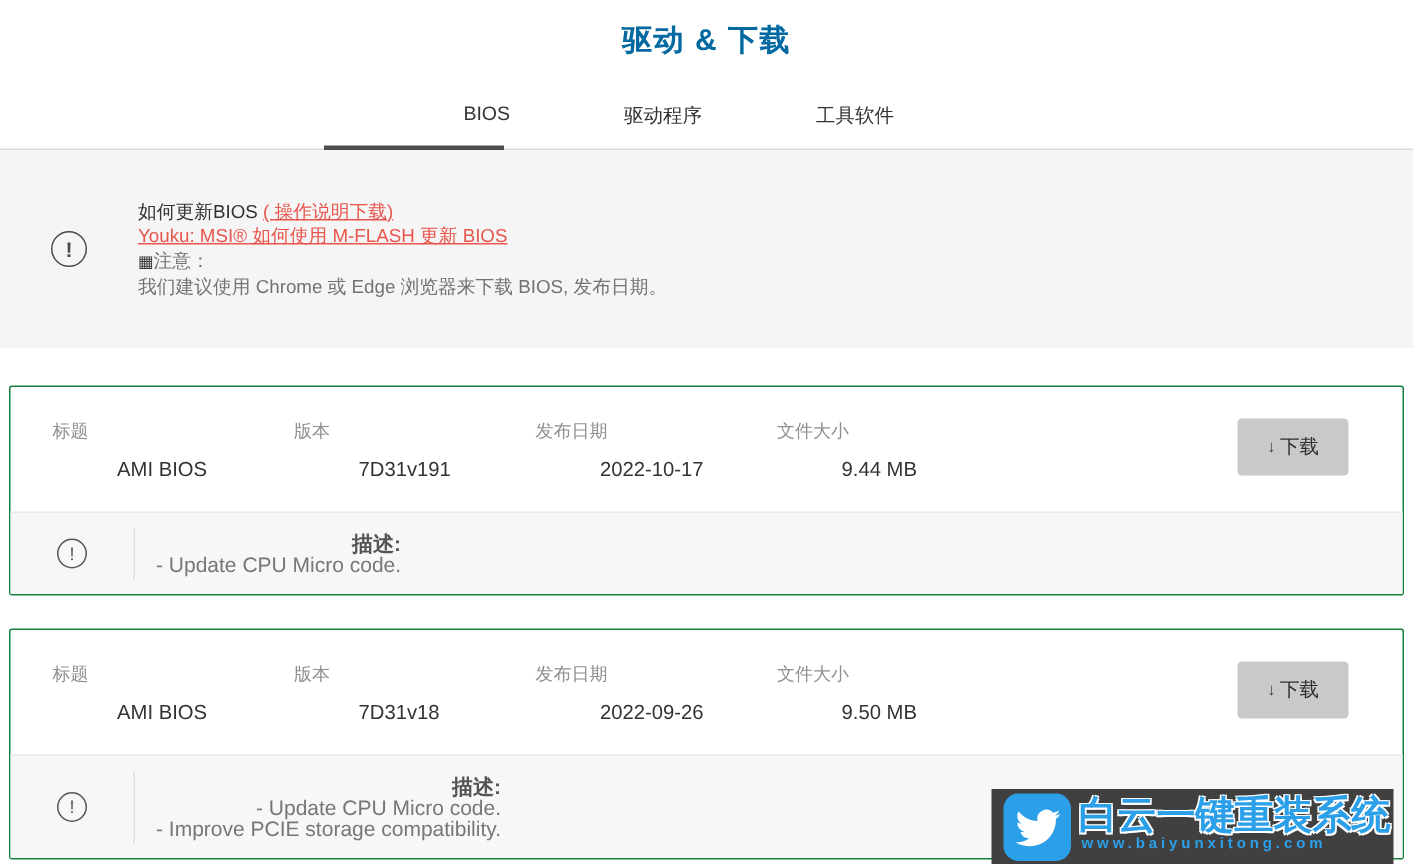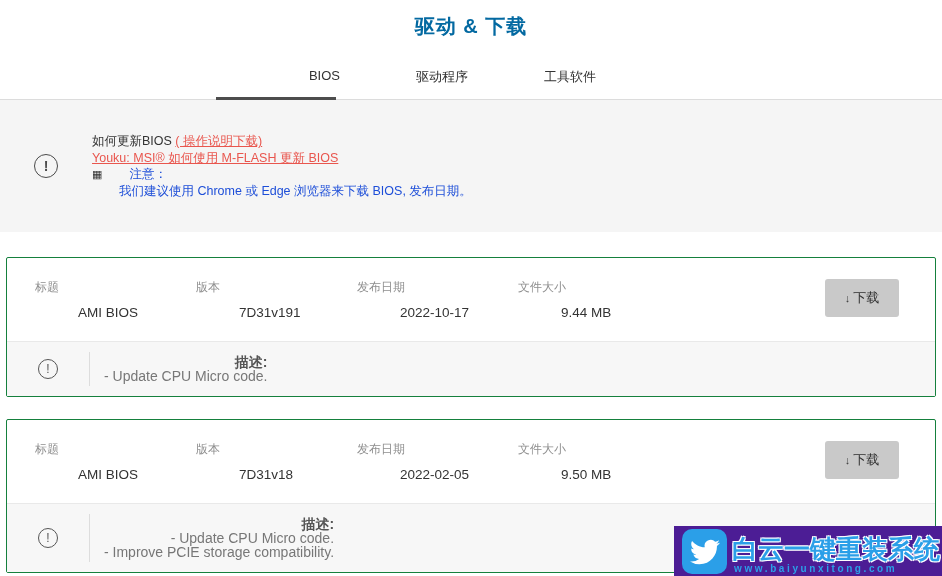--- a/index.html
+++ b/index.html
@@ -30,21 +30,21 @@
   }
   
   .notice { background:#f5f5f5; display:flex; align-items:center; height:132px; }
   .notice-icon-col { width:92px; display:flex; justify-content:center; flex-shrink:0; }
   .excl-circle {
     width:24px; height:24px; border:1.6px solid #4a4a4a; border-radius:50%;
     display:flex; align-items:center; justify-content:center;
     font-size:14px; color:#4a4a4a; font-weight:bold; background:transparent;
   }
   .notice-text { font-size:12.5px; line-height:16.5px; color:#333; }
-  .red { color:#1d4ed8;margin-left:27px; }
+  .red { color:#737373; }
   .redlink { color:#e9564e; text-decoration:underline; cursor:pointer; }
   .note-glyph { color:#333; font-size:11px; }
   
   .card {
     margin:0 6px; border:1px solid #15803d; border-radius:2px; background:#fff;
   }
   .card.first { margin-top:25px; }
   .card.second { margin-top:22px; }
   .card-main { display:flex; padding:21px 36px 0 28px; height:83px; }
   .col { width:161px; }
@@ -65,22 +65,22 @@
   .footer-icon-col { width:82px; display:flex; justify-content:center; flex-shrink:0; }
   .excl-circle.small { width:20px; height:20px; font-size:12px; border-width:1.4px;
     color:#555; border-color:#555; font-weight:normal; }
   .footer-text {
     border-left:1px solid #dddddd; padding:3px 0 3px 14px;
     font-size:14px; color:#777; line-height:14px;text-align:right;
   }
   .desc-label { color:#555; font-weight:bold; }
   
   .watermark {
-    position:absolute; right:0; bottom:0; background:#4c1d95;
-    padding:3px 2px 2px 8px; display:flex; align-items:flex-end;
+    position:absolute; right:13px; bottom:0; background:#404040;
+    padding:3px 2px 2px 8px; display:flex; align-items:flex-start;
   }
   .wm-icon {
     width:45px; height:45px; background:#2b9fe8; border-radius:10px;
     display:flex; align-items:center; justify-content:center; flex-shrink:0;
   }
   .wm-text-col { margin-left:5px; }
   .wm-name {
     font-size:26px; font-weight:bold; color:#2b9fe8; line-height:28px;
     white-space:nowrap;
     text-shadow:-1px -1px 0 #fff, 1px -1px 0 #fff, -1px 1px 0 #fff, 1px 1px 0 #fff;
@@ -154,21 +154,21 @@
     <div class="col">
       <div class="col-label">标题</div>
       <div class="col-value">AMI BIOS</div>
     </div>
     <div class="col">
       <div class="col-label">版本</div>
       <div class="col-value">7D31v18</div>
     </div>
     <div class="col">
       <div class="col-label">发布日期</div>
-      <div class="col-value">2022-02-05</div>
+      <div class="col-value">2022-09-26</div>
     </div>
     <div class="col">
       <div class="col-label">文件大小</div>
       <div class="col-value">9.50 MB</div>
     </div>
     <button class="dl-btn">
       <span class="dl-arrow">↓</span>
         <span>下载</span>
     </button>
   </div>

